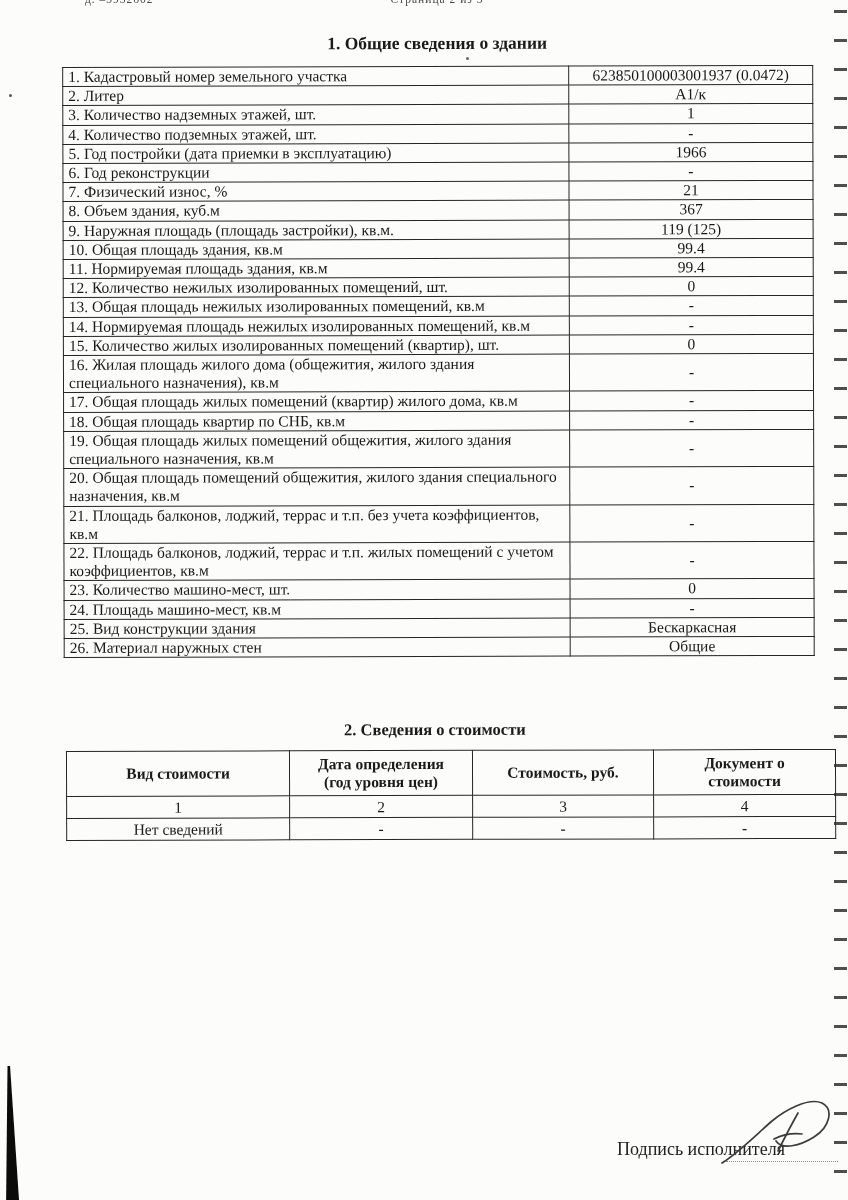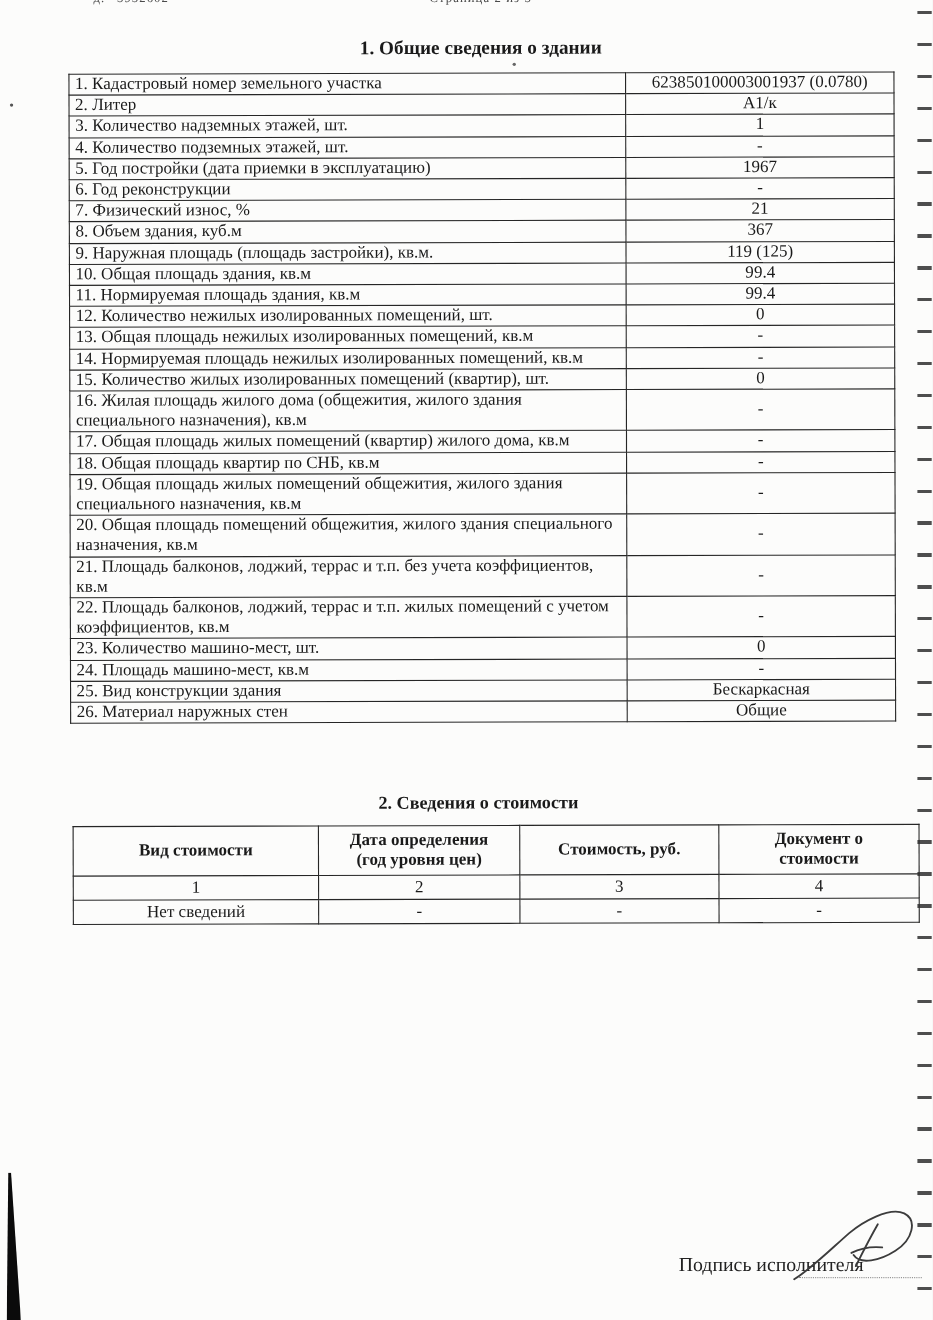--- a/index.html
+++ b/index.html
@@ -91,37 +91,37 @@
   <span class="hdr-frag hdr-center">Страница 2 из 3</span>
 
   <div class="content">
 
     <h1 class="title1">1. Общие сведения о здании</h1>
 
     <table class="t1">
       <tbody id="t1-body">
           <tr>
             <td class="lbl">1. Кадастровый номер земельного участка</td>
-            <td class="val">623850100003001937 (0.0780)</td>
+            <td class="val">623850100003001937 (0.0472)</td>
           </tr>
           <tr>
             <td class="lbl">2. Литер</td>
             <td class="val">А1/к</td>
           </tr>
           <tr>
             <td class="lbl">3. Количество надземных этажей, шт.</td>
             <td class="val">1</td>
           </tr>
           <tr>
             <td class="lbl">4. Количество подземных этажей, шт.</td>
             <td class="val">-</td>
           </tr>
           <tr>
             <td class="lbl">5. Год постройки (дата приемки в эксплуатацию)</td>
-            <td class="val">1967</td>
+            <td class="val">1966</td>
           </tr>
           <tr>
             <td class="lbl">6. Год реконструкции</td>
             <td class="val">-</td>
           </tr>
           <tr>
             <td class="lbl">7. Физический износ, %</td>
             <td class="val">21</td>
           </tr>
           <tr>

